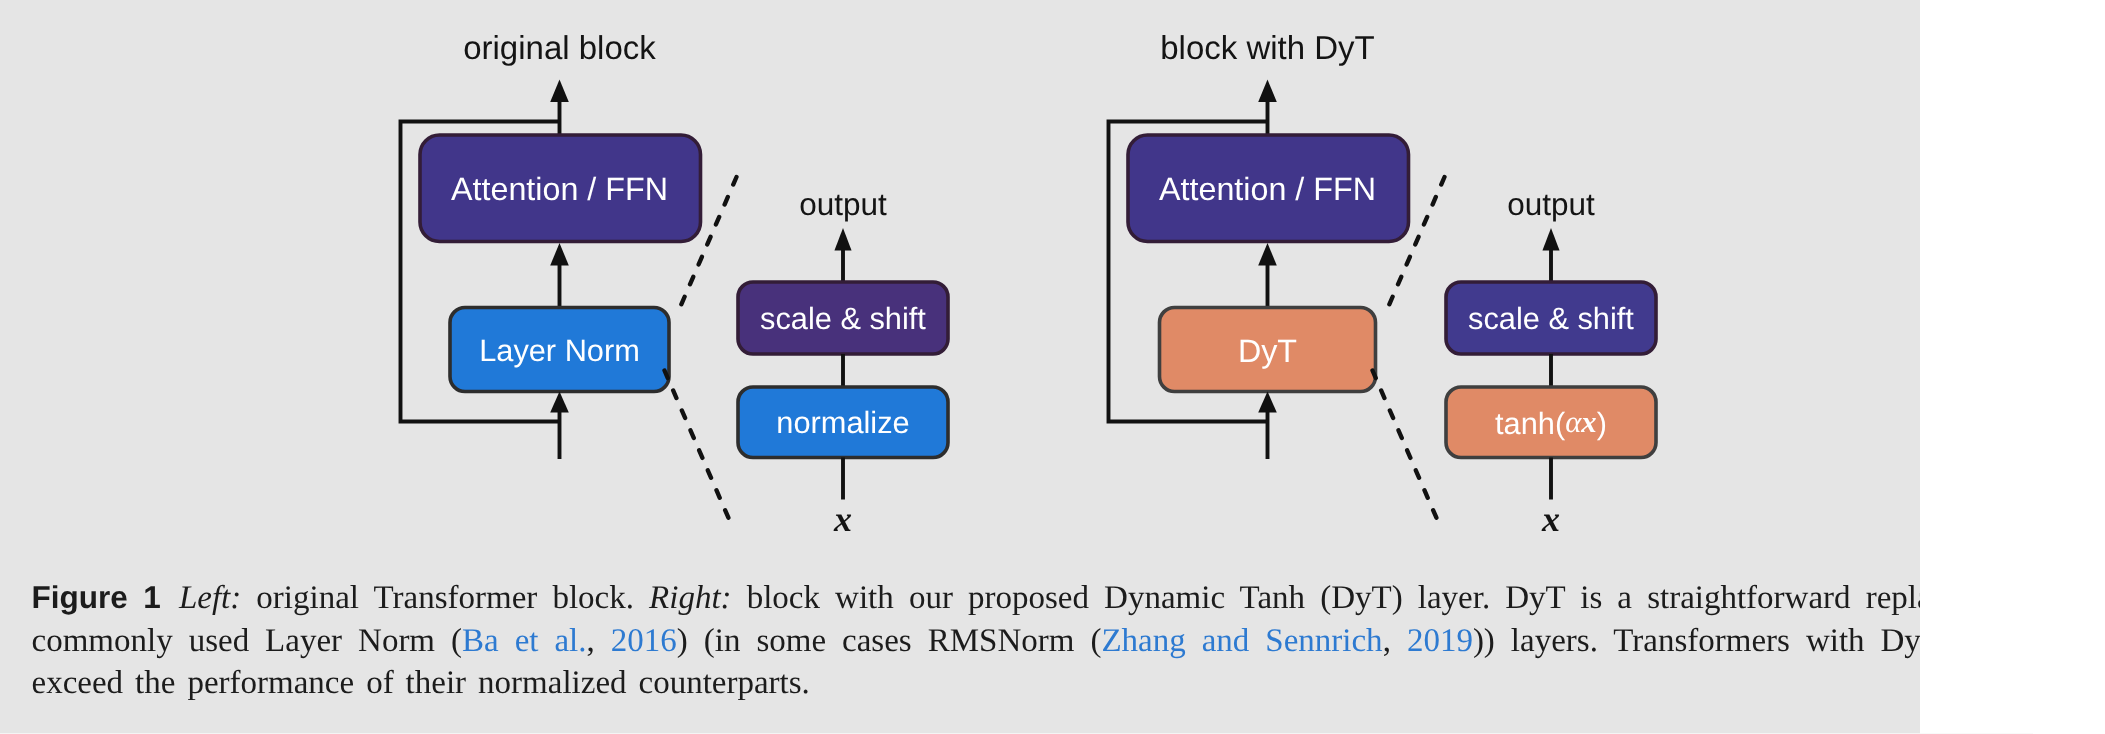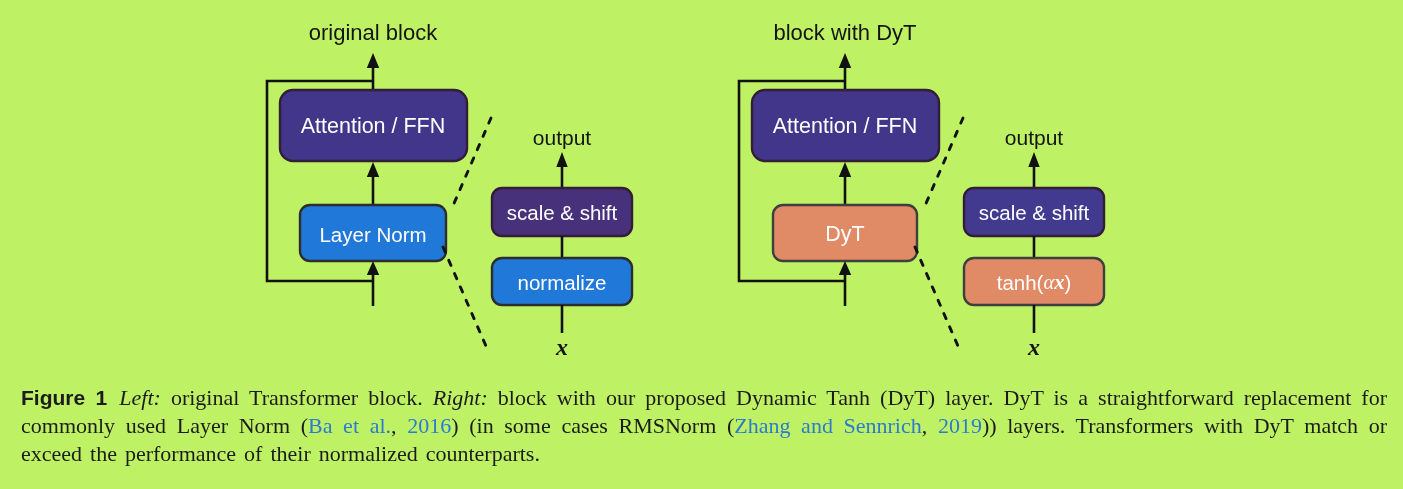--- a/index.html
+++ b/index.html
@@ -1,19 +1,19 @@
 <!DOCTYPE html>
 <html><head>
 <meta charset="utf-8">
 <style>
   html, body { margin: 0; padding: 0; background: #ffffff; }
   #canvas {
     position: relative;
-    width: 1403px; height: 489px;
-    background: #bef264;
+    width: 1280px; height: 489px;
+    background: #e5e5e5;
     font-family: "Liberation Sans", sans-serif;
     overflow: hidden;
   }
   svg text {
     font-family: "Liberation Sans", sans-serif;
     fill: #ffffff;
   }
   svg text.diagram-title { fill: #141414; font-size: 22px; }
   svg text.small-label   { fill: #141414; font-size: 21px; }
   svg text.box-label     { font-size: 20.5px; }

